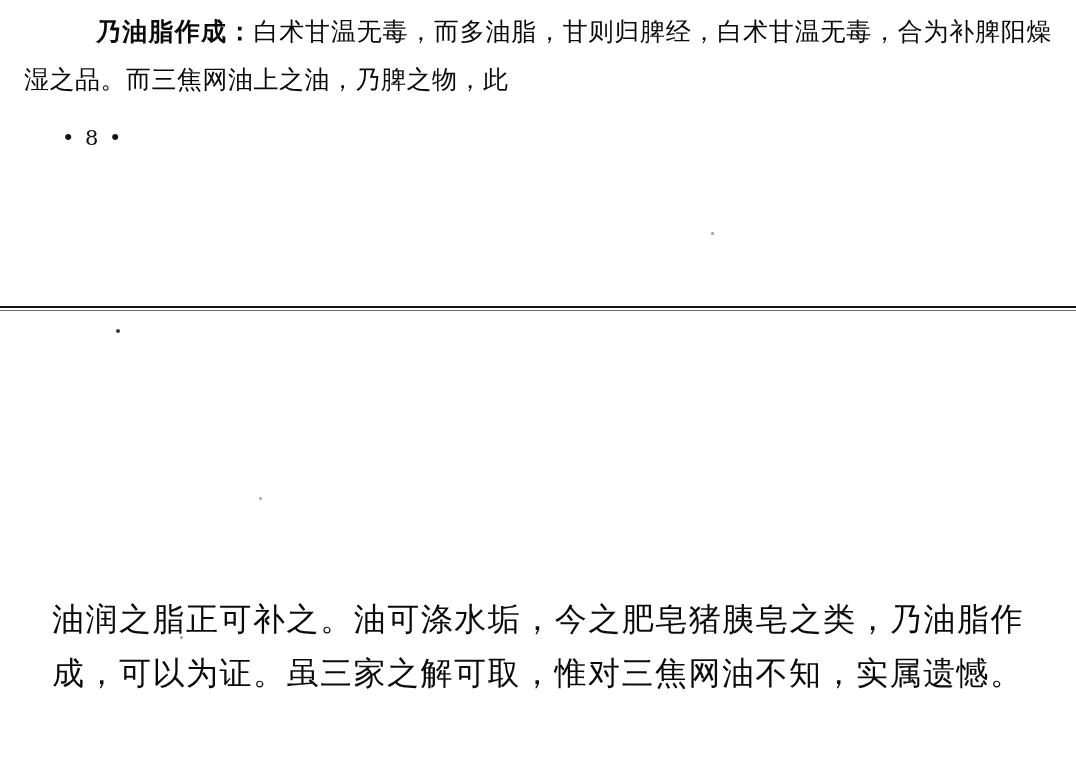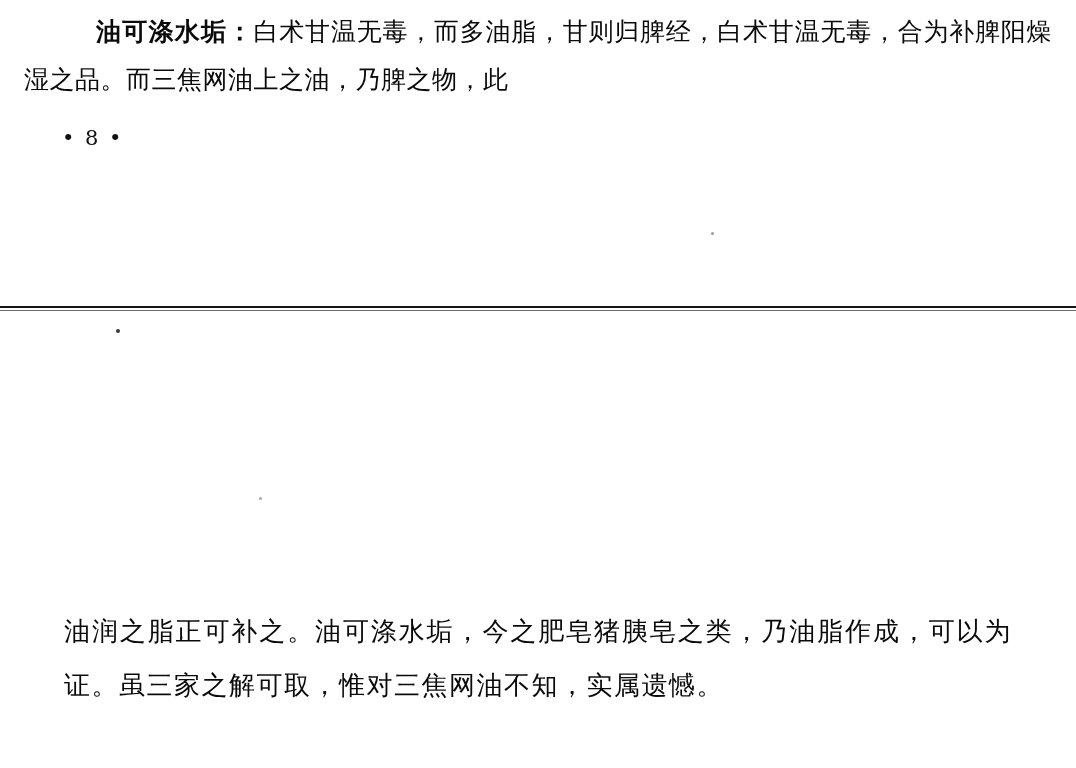--- a/index.html
+++ b/index.html
@@ -95,35 +95,35 @@
   .speck-d { left: 180px; top: 636px; width: 3px; height: 3px; background: #9f9f9f; }
 
   
   .bottom-block {
     position: absolute;
     left: 52px;
     top: 592px;
     width: 972px;
   }
   .para-bottom {
-    font-size: 26px;
+    font-size: 32px;
     line-height: 54px;
     letter-spacing: 1.5px;
     text-align: justify;
     text-justify: inter-ideograph;
-    margin: 12px;
+    margin: 0;
   }
 </style>
 </head>
 <body>
 
 <div class="page">
 
   <div class="top-block">
-    <p class="para para-top"><span class="lead">油可涤水垢：</span><span>白术甘温无毒，而多油脂，甘则归脾经，白术甘温无毒，合为补脾阳燥湿之品。而三焦网油上之油，乃脾之物，此</span></p>
+    <p class="para para-top"><span class="lead">乃油脂作成：</span><span>白术甘温无毒，而多油脂，甘则归脾经，白术甘温无毒，合为补脾阳燥湿之品。而三焦网油上之油，乃脾之物，此</span></p>
   </div>
 
   <div class="page-number">• 8 •</div>
 
   <div class="page-divider">
     <div class="rule-thick"></div>
     <div class="rule-thin"></div>
   </div>
 
   <div class="speck speck-a"></div>

